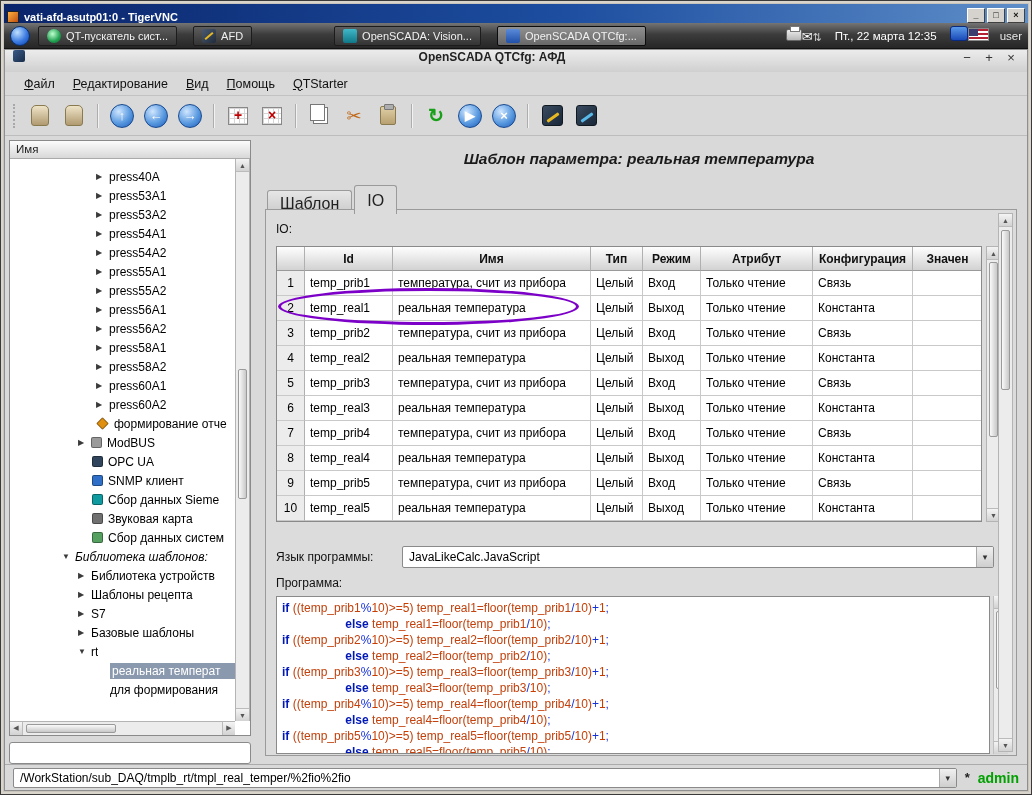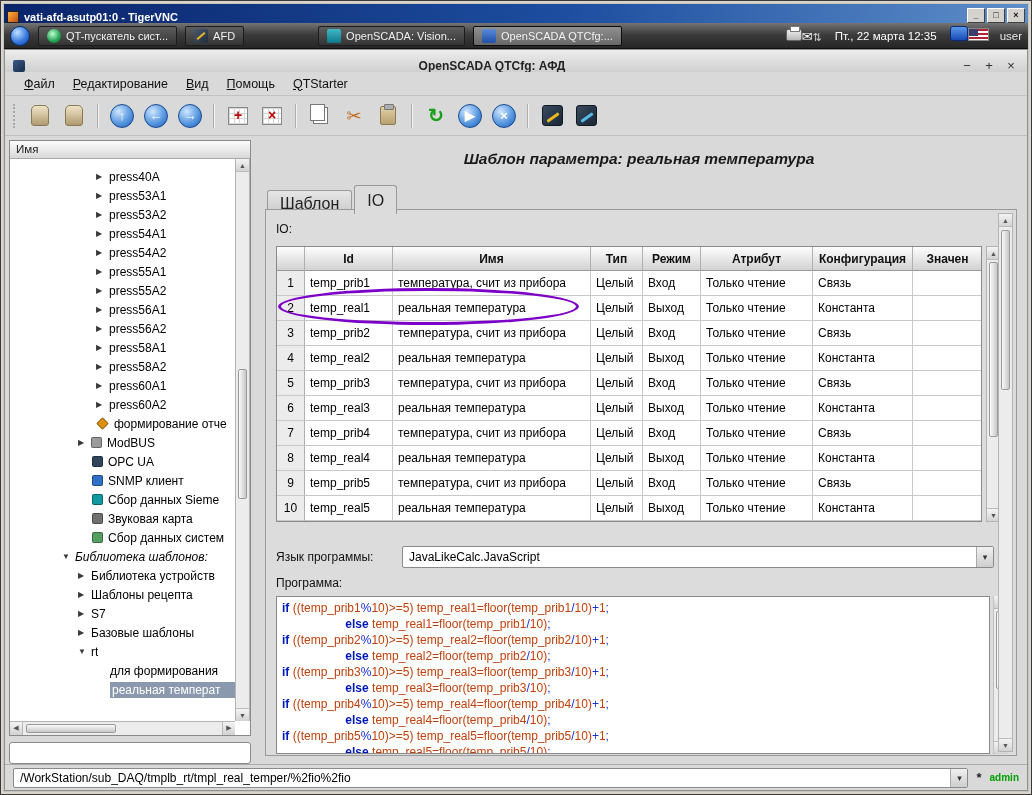--- a/index.html
+++ b/index.html
@@ -17,21 +17,21 @@
     font-size:9px;line-height:12px;text-align:center;font-weight:bold;color:#111;cursor:default;}
 
   .desktop{position:absolute;top:22px;left:3px;right:3px;bottom:3px;background:#d8d8d8;overflow:hidden;}
 
   
   .taskbar{position:absolute;top:0;left:0;right:0;height:26px;display:flex;align-items:center;padding:0 6px;
     background:linear-gradient(#757575,#3c3c3c 45%,#262626);border-bottom:1px solid #111;}
   .start-icon{width:20px;height:20px;border-radius:50%;flex:none;margin-right:8px;
     background:radial-gradient(circle at 35% 30%,#bfe0ff,#3a7ae0 55%,#0a3aa8);border:1px solid #082f6e;}
   .tasks{display:flex;align-items:center;height:100%;}
-  .task{display:flex;align-items:center;gap:5px;height:20px;padding:0 8px;margin-right:8px;
+  .task{display:flex;align-items:center;gap:5px;height:20px;padding:0 8px;margin-right:16px;
     background:linear-gradient(#5d5d5d,#343434);border:1px solid #1c1c1c;border-radius:2px;
     font-size:11px;color:#f0f0f0;max-width:165px;white-space:nowrap;overflow:hidden;cursor:default;}
   .task.active{background:linear-gradient(#909090,#686868);border-color:#0c0c0c;}
   .tklabel{overflow:hidden;text-overflow:ellipsis;}
   .tkic{width:14px;height:14px;flex:none;}
   .ic-qt{background:radial-gradient(circle at 40% 35%,#bfffd0,#20a050 60%,#0a6a30);border-radius:50%;}
   .ic-afd{background:linear-gradient(135deg,#4a5a70,#202c3c);border-radius:2px;position:relative;}
   .ic-afd::after{content:"";position:absolute;left:2px;top:6px;width:10px;height:2px;background:#e8b820;transform:rotate(-40deg);}
   .ic-vis{background:linear-gradient(#40b8c8,#107888);border-radius:2px;}
   .ic-cfg{background:linear-gradient(#5a8ad8,#2050a8);border-radius:2px;}
@@ -44,21 +44,21 @@
   .tk-mail{color:#fff;font-size:13px;line-height:14px;}
   .tk-updown{color:#ccc;font-size:11px;line-height:14px;}
   .tk-layout{width:18px;height:15px;border-radius:3px;background:linear-gradient(#5a9ae8,#1a4ab8);border:1px solid #0a2a80;}
   .tk-flag{width:21px;height:13px;position:relative;background:repeating-linear-gradient(180deg,#b22234 0 2px,#fff 2px 4px);border:1px solid #888;}
   .tk-flag::after{content:"";position:absolute;left:0;top:0;width:9px;height:7px;background:#3c3b6e;}
   .clock{color:#fff;font-size:11.5px;margin:0 6px;white-space:nowrap;}
   .tb-user{color:#e8e8e8;font-size:11.5px;margin-left:4px;}
 
   
   .app{position:absolute;top:26px;left:0;right:0;bottom:0;background:#d9d9d9;border:1px solid #8f8f8f;}
-  .app-title{position:absolute;top:0;left:0;right:0;height:32px;display:flex;align-items:center;padding:0 8px;
+  .app-title{position:absolute;top:0;left:0;right:0;height:32px;display:flex;align-items:flex-start;padding:0 8px;
     background:linear-gradient(#ececec,#c4c4c4);border-bottom:1px solid #a0a0a0;}
   .app-ico{width:12px;height:12px;background:linear-gradient(135deg,#3a5a8a,#182c48);border-radius:2px;flex:none;}
   .app-title-text{flex:1;text-align:center;font-weight:bold;font-size:12px;color:#222;}
   .app-controls{display:flex;gap:6px;}
   .abtn{width:16px;text-align:center;color:#333;font-size:13px;line-height:16px;cursor:default;}
 
   .menubar{position:absolute;top:22px;left:0;right:0;height:24px;display:flex;align-items:center;padding:0 10px;
     background:#d9d9d9;border-bottom:1px solid #c2c2c2;}
   .menu-item{display:inline-block;padding:3px 9px;font-size:12.5px;color:#111;cursor:default;}
   .menu-item::first-letter{text-decoration:underline;}
@@ -157,21 +157,21 @@
   .c-k{color:#0018b8;font-weight:bold;}
   .c-t{color:#c2410c;margin-top:48px;}
   .c-n{color:#c83c00;}
   .c-o{color:#1430d8;}
 
   
   .statusbar{position:absolute;left:0;right:0;bottom:0;height:26px;background:#d9d9d9;border-top:1px solid #ababab;
     display:flex;align-items:center;padding:0 8px;gap:8px;}
   .status-combo{flex:1;height:20px;}
   .star{font-size:13px;color:#222;font-weight:bold;}
-  .admin{font-size:10px;font-weight:bold;}
+  .admin{font-size:14px;font-weight:bold;}
 
   
   .annotation{position:absolute;left:277px;top:287px;width:301px;height:37px;border:3px solid var(--ann,#7d00c8);
     border-radius:50%;pointer-events:none;z-index:60;}
 </style>
 </head>
 <body>
 
 <div class="stage">
   <div class="vnc-frame">
@@ -392,25 +392,25 @@
                   <span class="tlabel">S7</span>
                 </div>
                 <div class="titem" style="padding-left: 68px;">
                   <span class="tarrow">▶</span>
                   <span class="tlabel">Базовые шаблоны</span>
                 </div>
                 <div class="titem" style="padding-left: 68px;">
                   <span class="tarrow">▼</span>
                   <span class="tlabel">rt</span>
                 </div>
+                <div class="titem sel" style="padding-left: 100px;">
+                  <span class="tlabel">реальная температ</span>
+                </div>
                 <div class="titem" style="padding-left: 100px;">
                   <span class="tlabel">для формирования</span>
-                </div>
-                <div class="titem sel" style="padding-left: 100px;">
-                  <span class="tlabel">реальная температ</span>
                 </div>
               </div>
             <div class="vscroll tree-vs">
               <span class="sarr">▲</span>
               <span class="thumb"></span>
               <span class="sarr down">▼</span>
             </div>
             <div class="hscroll tree-hs">
               <span class="sarr">◀</span>
               <span class="thumb"></span>

